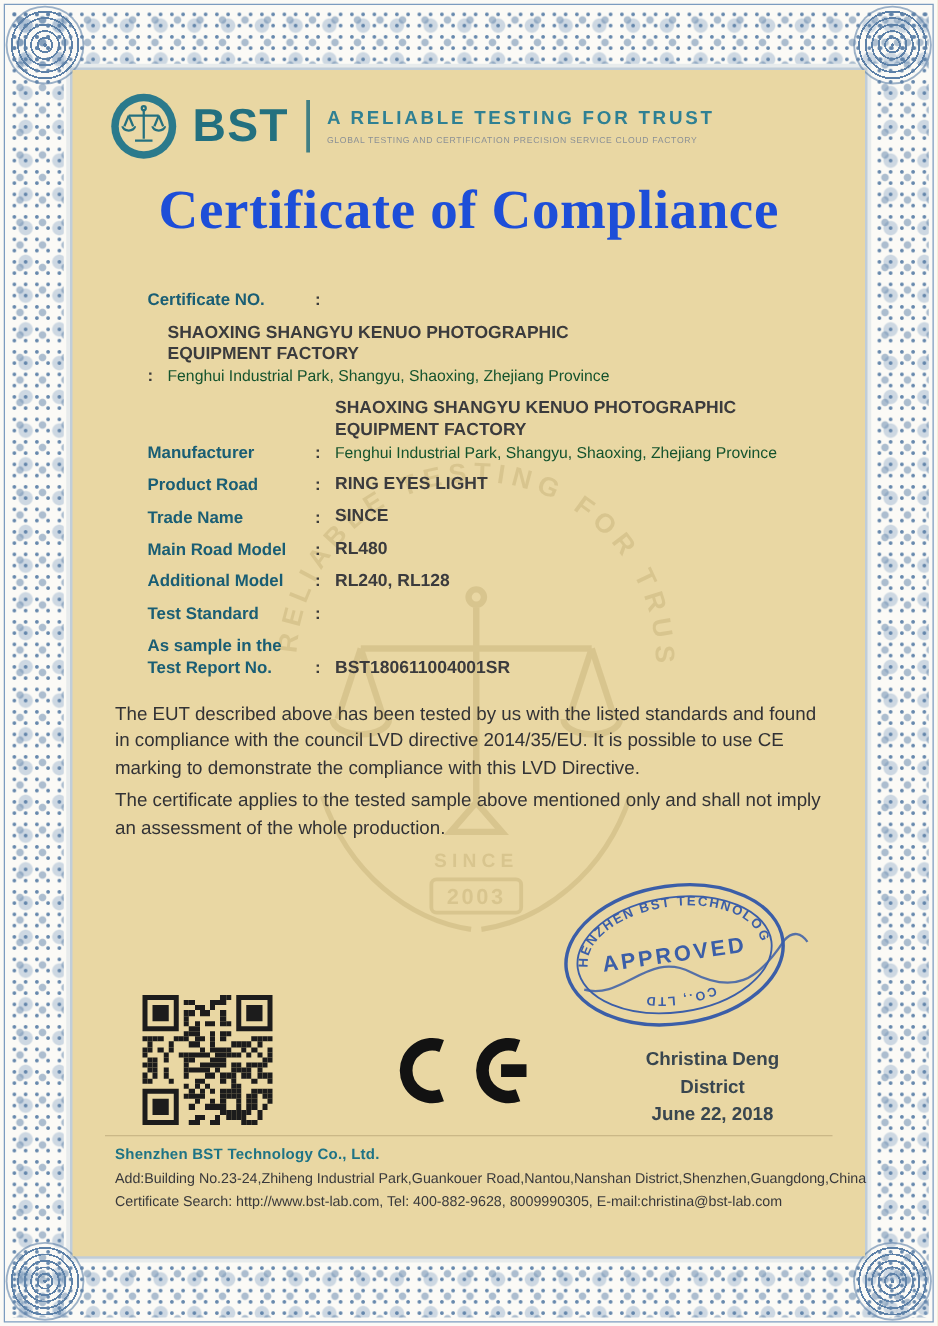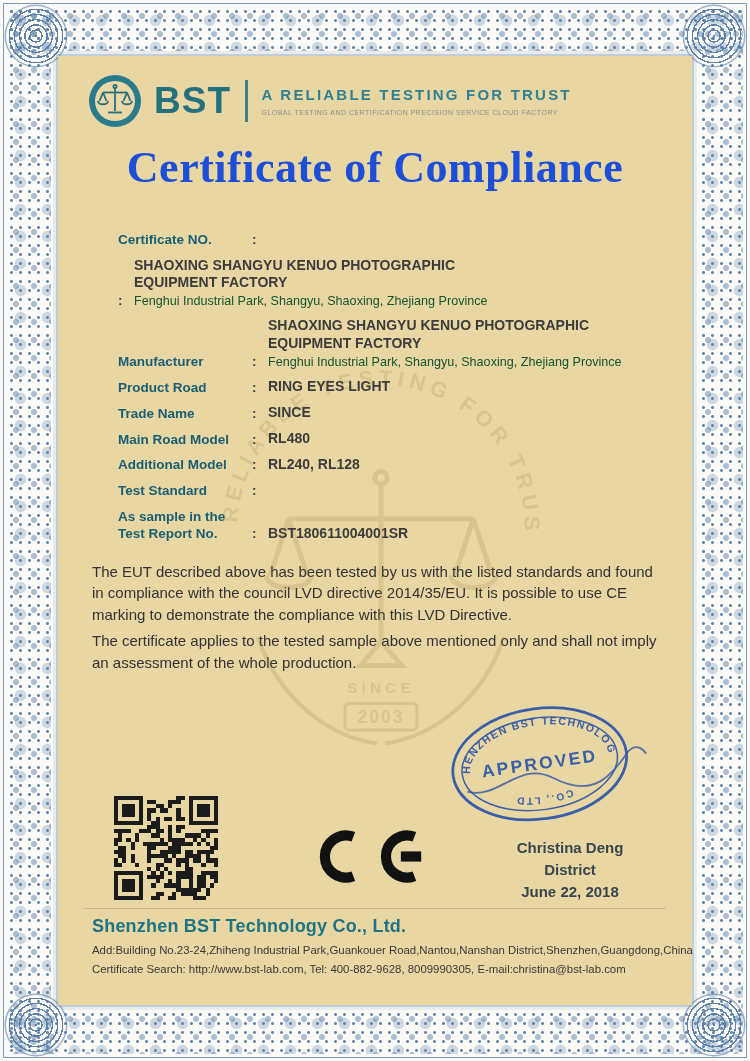--- a/index.html
+++ b/index.html
@@ -83,21 +83,21 @@
   .stamp{position:absolute; left:390px; top:648px; width:184px; transform:rotate(-8deg);}
   .stamp svg{overflow:visible;}
 
   .sign{
     position:absolute; left:424px; top:757px; width:176px; text-align:center;
     color:#39464f; font-weight:bold; font-size:15px; line-height:1.45;margin-top:24px;
   }
 
   .footer-rule{position:absolute; left:26px; right:26px; top:852px; border-top:1px solid rgba(125,105,65,.28);}
   .footer{position:absolute; left:34px; right:26px; top:860px;}
-  .footer .company{font-size:18px; font-weight:bold; color:#1e7385; letter-spacing:.2px;}
+  .footer .company{font-size:12px; font-weight:bold; color:#1e7385; letter-spacing:.2px;}
   .footer .fline{font-size:11.4px; color:#39393b; margin-top:7px; white-space:nowrap;}
 </style>
 </head>
 <body>
 
 <div class="page">
 
   <div class="outer-line"></div>
   <div class="lace top"></div>
   <div class="lace bottom"></div>

